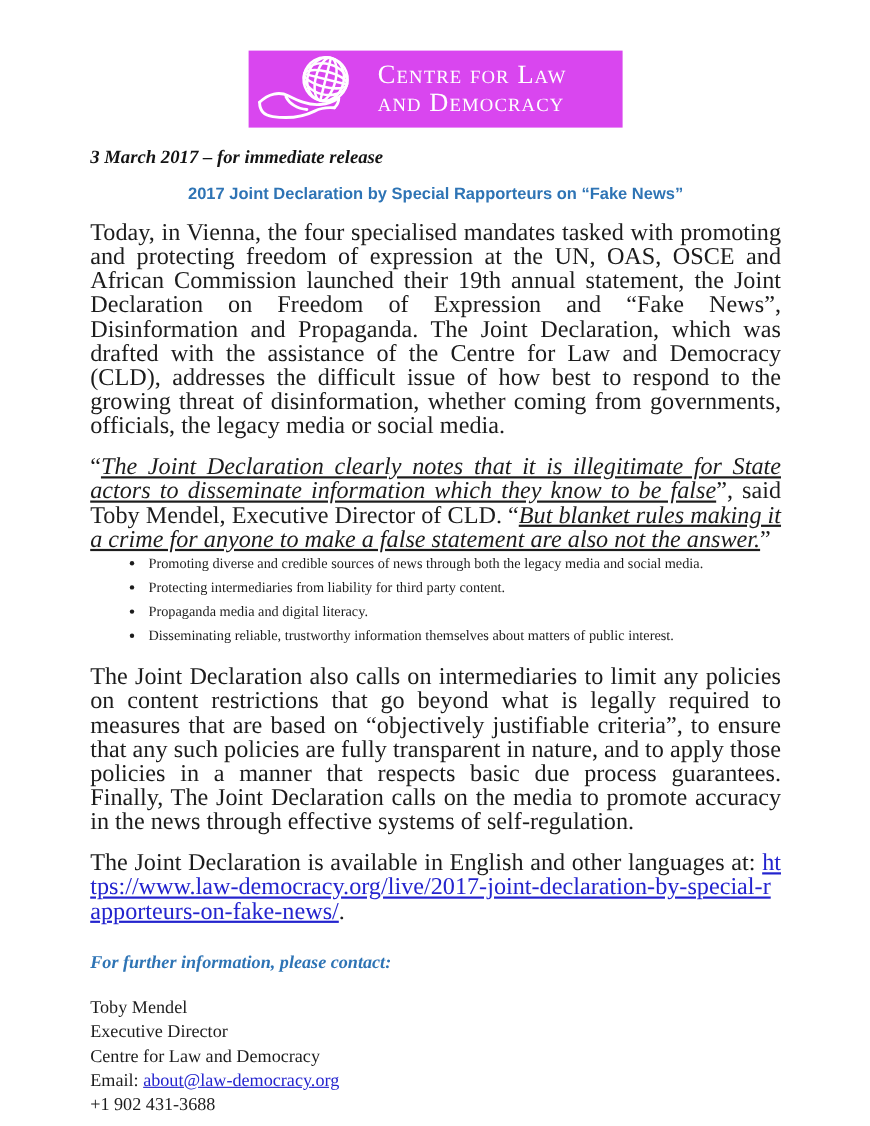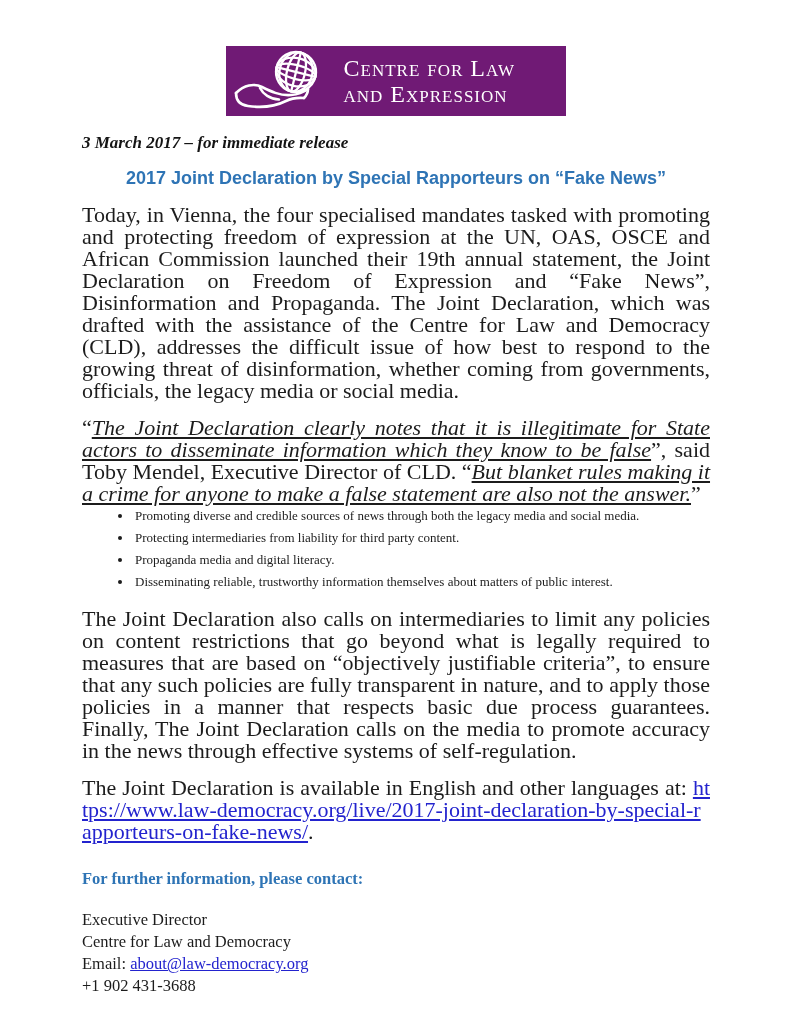--- a/index.html
+++ b/index.html
@@ -10,21 +10,21 @@
     color: #1c1c1c;
     position: relative;
     overflow: hidden;
   }
   .page { width: 791px; height: 1024px; position: relative; }
 
   
   .logo {
     width: 340px; height: 70px;
     margin: 46px auto 0 auto;
-    background: #701a75;
+    background: #d946ef;
     display: flex;
     align-items: center;
     padding: 4px 10px 4px 8px;
   }
   .logo-icon { flex: 0 0 auto; margin-right: 6px; }
   .logo-text {
     color: #ffffff;
     font-family: "Liberation Serif", serif;
     font-variant: small-caps;
     font-size: 24px;
@@ -41,21 +41,21 @@
     font-weight: bold;
     font-style: italic;
     color: #141414;
   }
 
   .doc-title {
     margin-top: 15px;
     text-align: center;
     font-family: "Liberation Sans", sans-serif;
     font-weight: bold;
-    font-size: 18px;
+    font-size: 15px;
     color: #2E74B5;
   }
 
   p.body-par {
     margin-top: 15px;
     font-size: 22px;
     line-height: 22px;
     text-align: justify;
   }
   p.body-par .it { font-style: italic; text-decoration: underline; }
@@ -76,20 +76,21 @@
     color: #2323CE;
     text-decoration: underline;
     cursor: pointer;
     word-break: break-all;
   }
 
   .contact-heading {
     margin-top: 26px;
     font-size: 16.5px;
     font-weight: bold;
+    font-style: italic;
     color: #2E74B5;
   }
 
   .contact-block { margin-top: 20px; font-size: 16.5px; line-height: 22px; }
   .contact-block p { margin: 0; }
 </style>
 </head>
 <body>
 
 <div class="page">
@@ -111,21 +112,21 @@
         <g stroke="#ffffff" stroke-width="2.6" fill="none" stroke-linecap="round" stroke-linejoin="round">
           <path d="M2 45 C10 37 20 35 28 39 C36 43 46 48 57 47 C64 46.5 70 44 74 41"></path>
           <path d="M2 45 C2 52 6 57 14 58 C28 60 42 58 52 53 C58 50 64 49.5 70 50"></path>
           <path d="M26 40 C29 46 36 51 45 51.5"></path>
           <path d="M74 41 C74 45 72 48 70 50"></path>
         </g>
       </svg>
     </span>
     <span class="logo-text">
       <span>Centre for Law</span><br>
-      <span>and Expression</span>
+      <span>and Democracy</span>
     </span>
   </div>
 
   <div class="content">
 
     <div class="dateline">3 March 2017 – for immediate release</div>
 
     <h1 class="doc-title">2017 Joint Declaration by Special Rapporteurs on “Fake News”</h1>
 
     <p class="body-par">
@@ -144,20 +145,21 @@
 
     <p class="body-par">
       <span>The Joint Declaration also calls on intermediaries to limit any policies on content restrictions that go beyond what is legally required to measures that are based on “objectively justifiable criteria”, to ensure that any such policies are fully transparent in nature, and to apply those policies in a manner that respects basic due process guarantees. Finally, The Joint Declaration calls on the media to promote accuracy in the news through effective systems of self-regulation.</span>
     </p>
 
     <p class="body-par"><span>The Joint Declaration is available in English and other languages at: </span><a class="doc-link" href="#">https://www.law-democracy.org/live/2017-joint-declaration-by-special-rapporteurs-on-fake-news/</a><span>.</span></p>
 
     <div class="contact-heading">For further information, please contact:</div>
 
     <div class="contact-block">
+      <p>Toby Mendel</p>
       <p>Executive Director</p>
       <p>Centre for Law and Democracy</p>
       <p><span>Email: </span><a class="doc-link" href="#">about@law-democracy.org</a></p>
       <p>+1 902 431-3688</p>
 
     </div>
 
   </div>
 </div>
 

